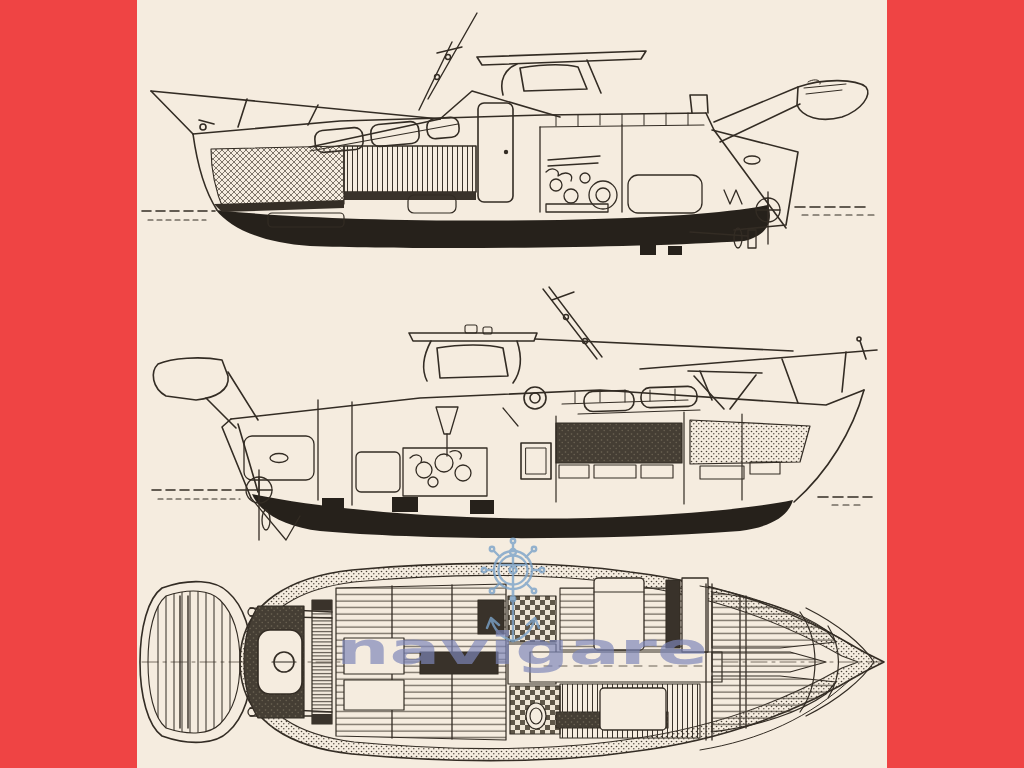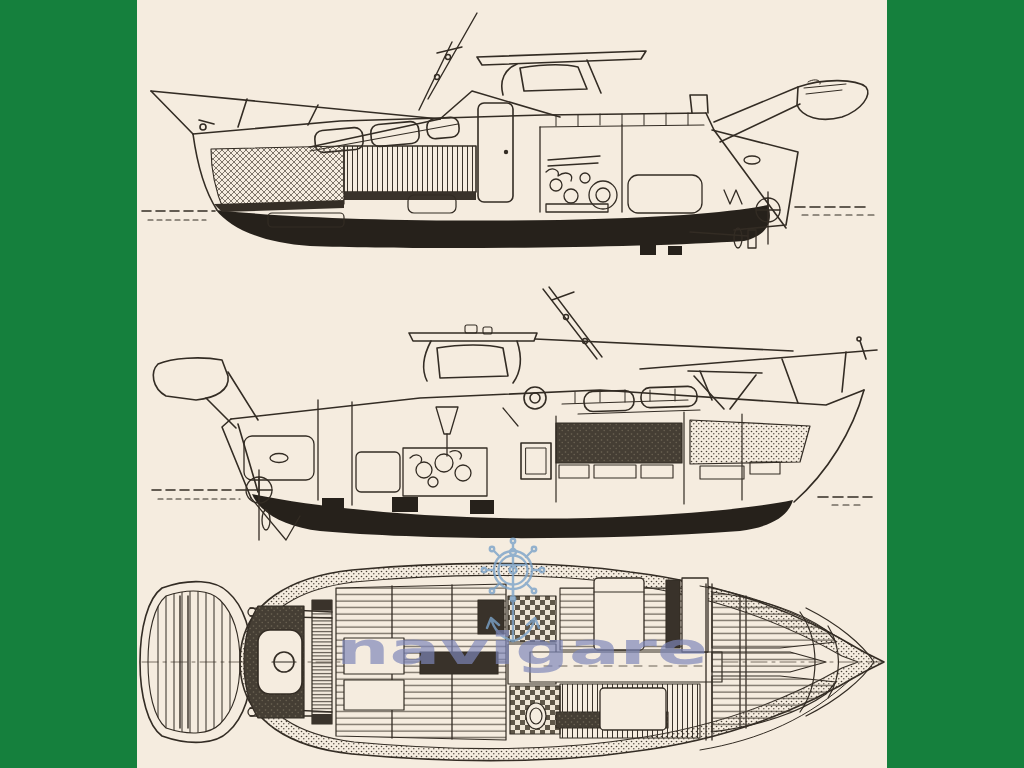--- a/index.html
+++ b/index.html
@@ -1,16 +1,16 @@
 <!DOCTYPE html>
 <html><head>
 <meta charset="utf-8">
 <style>
   html,body{margin:0;padding:0;background:#ffffff;}
-  .page{position:relative;width:1024px;height:768px;background:#15803d;overflow:hidden;
+  .page{position:relative;width:1024px;height:768px;background:#ef4444;overflow:hidden;
         font-family:"Liberation Sans",sans-serif;}
   .page svg{position:absolute;left:0;top:0;}
   text.wm{font-family:"DejaVu Sans","Liberation Sans",sans-serif;font-weight:bold;}
 </style>
 </head>
 <body>
 
 <div class="page">
 <svg width="1024" height="768" viewBox="0 0 1024 768">
   <defs>

